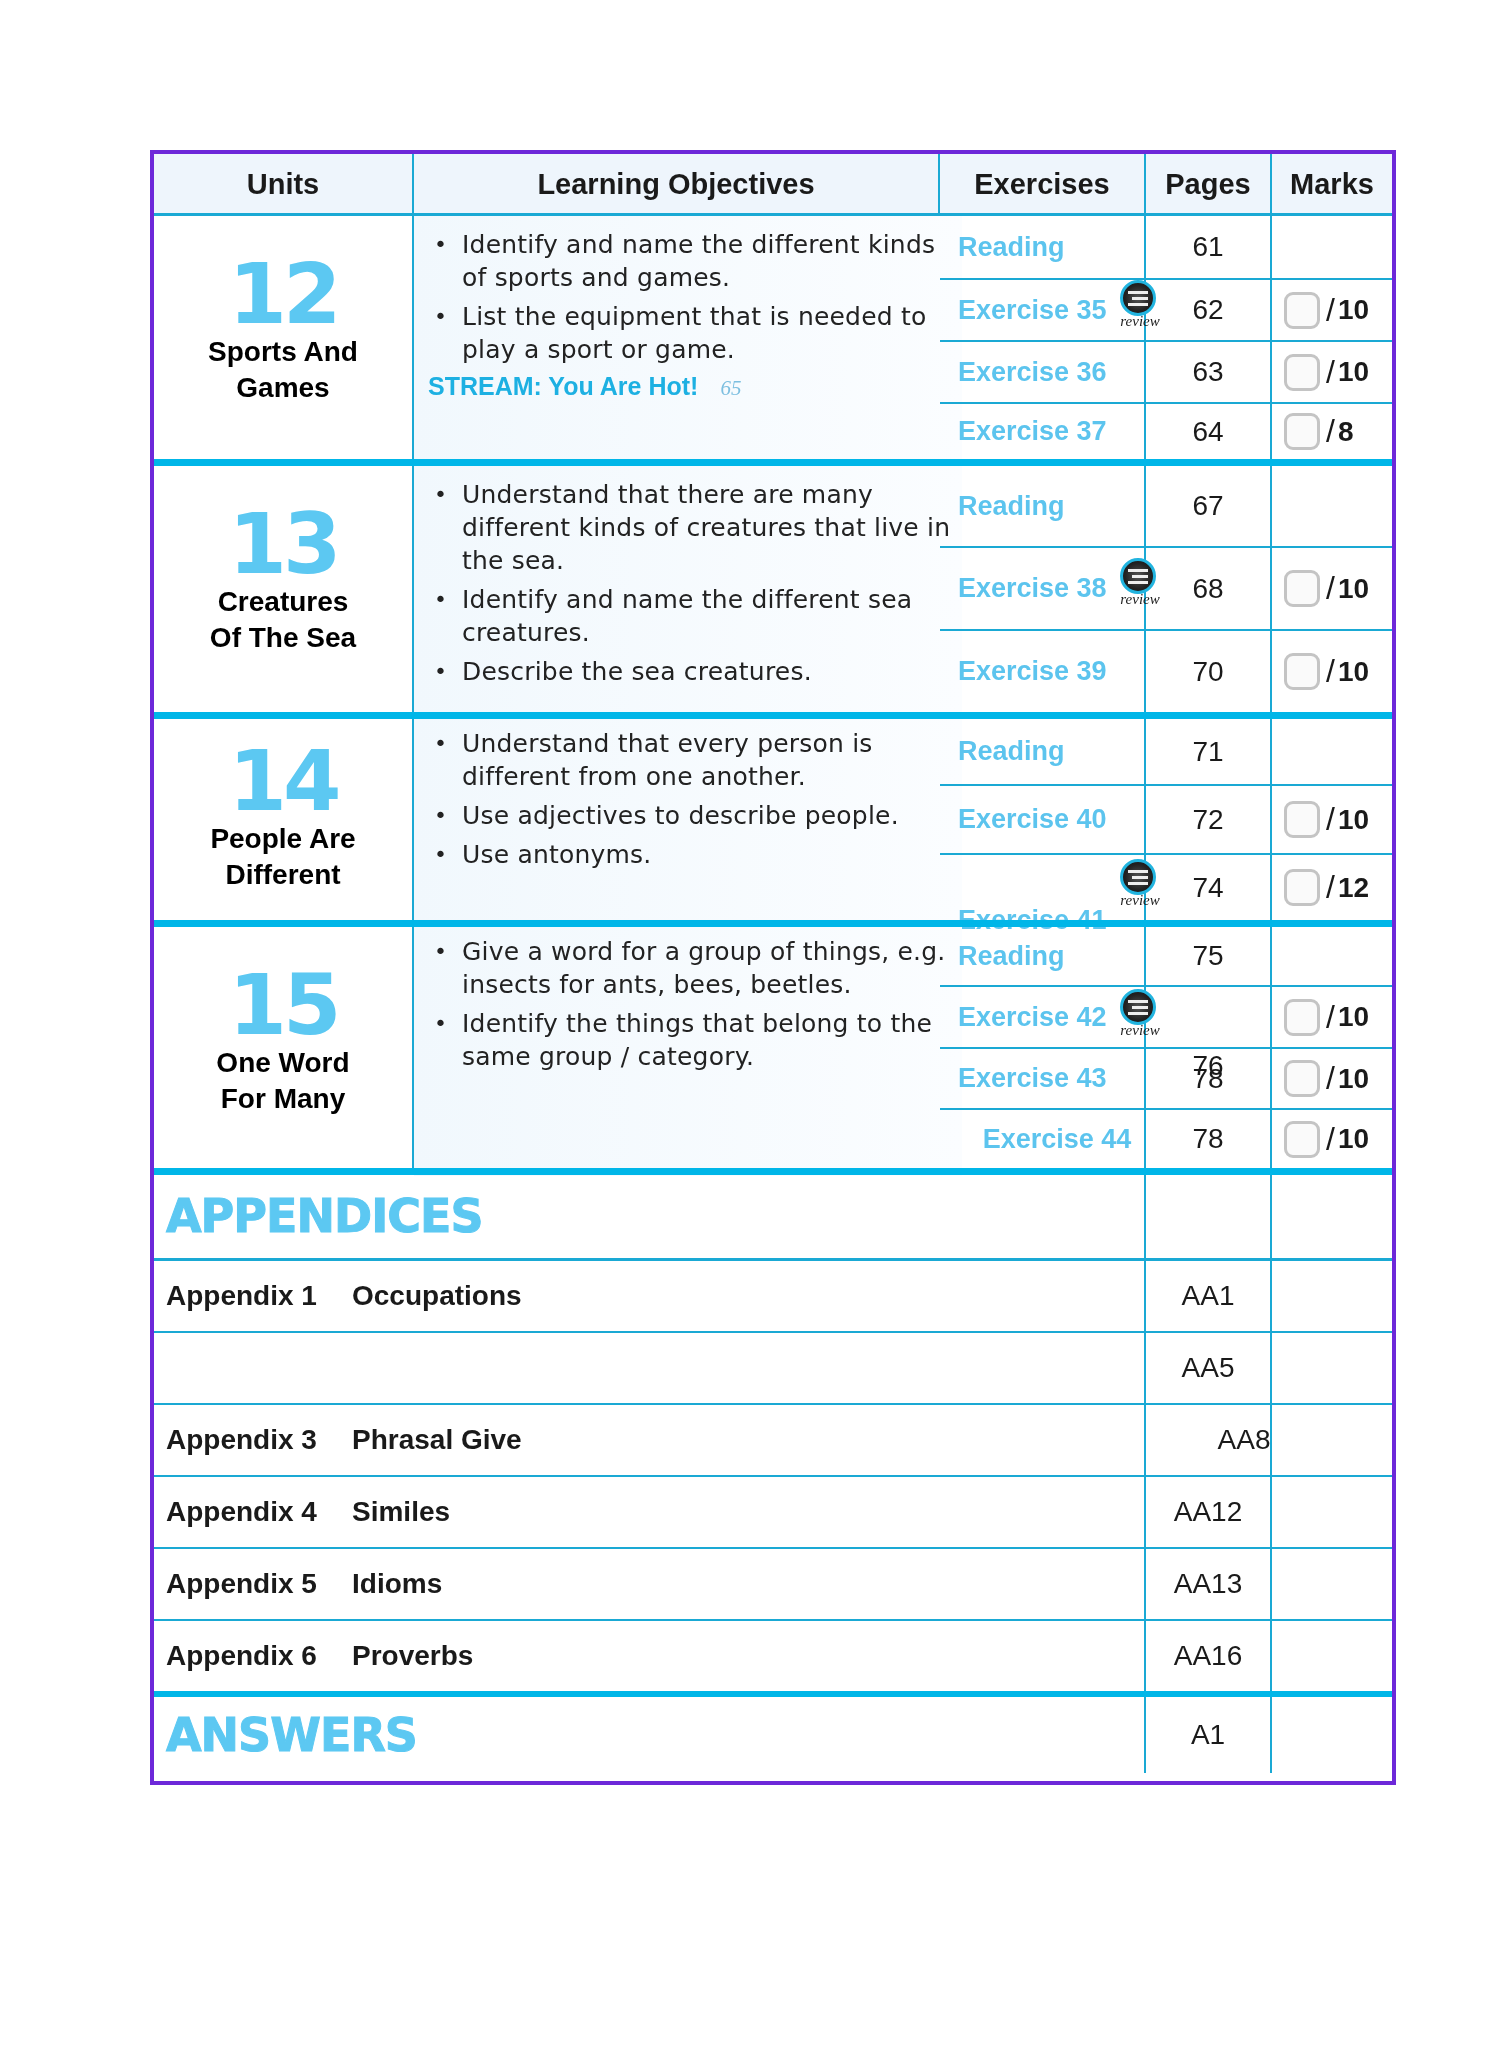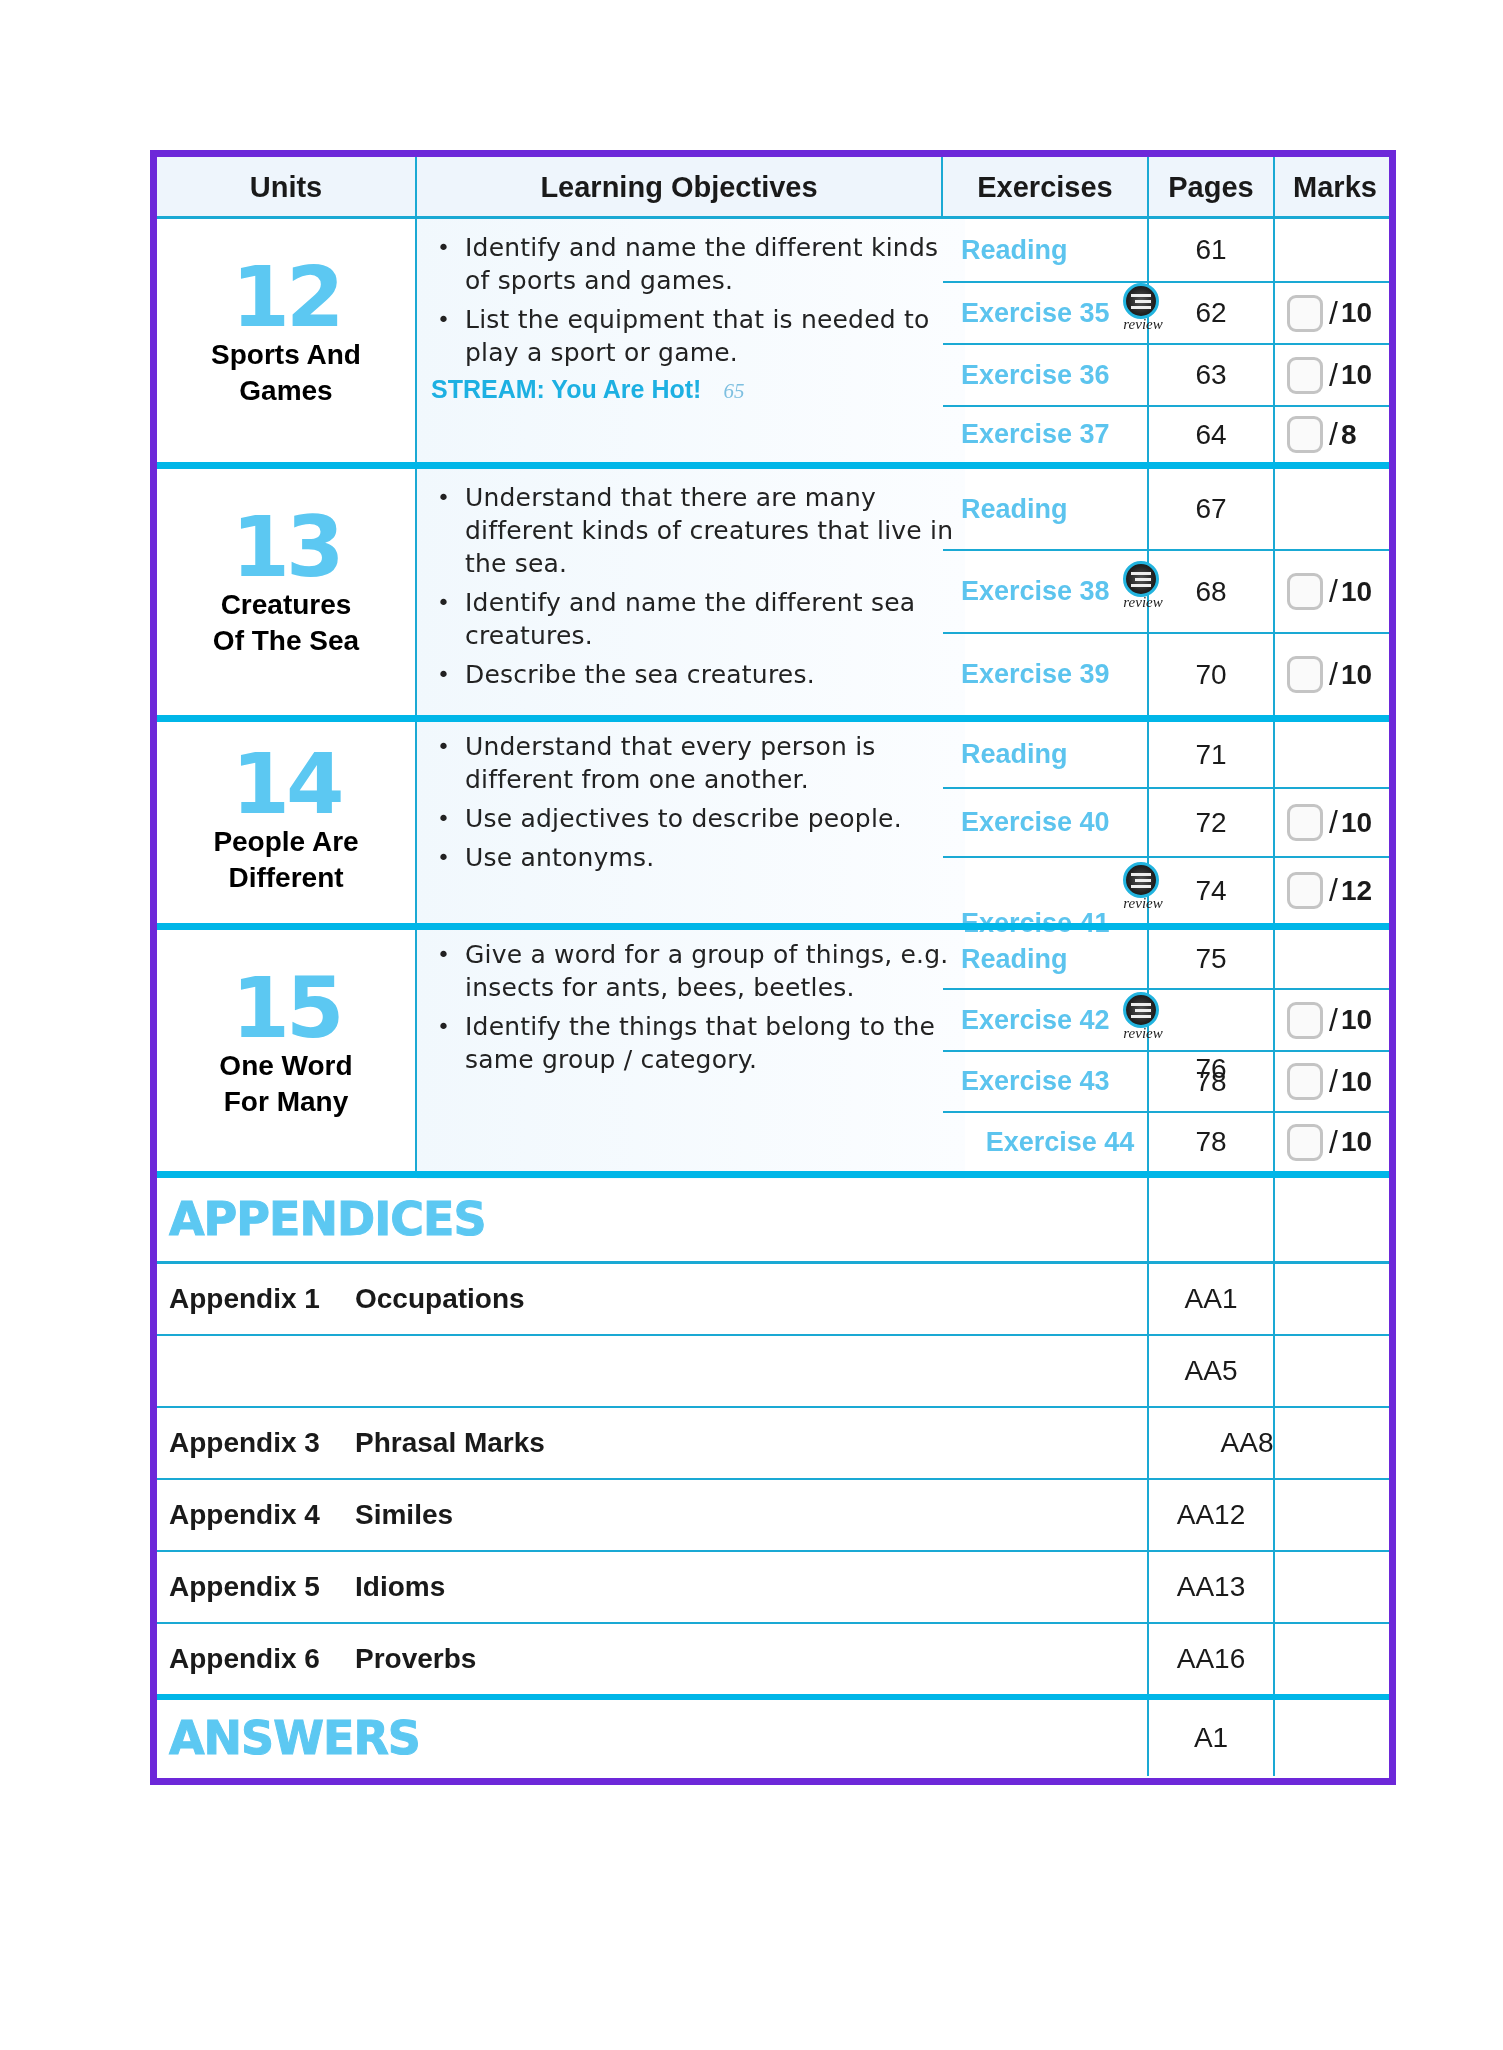--- a/index.html
+++ b/index.html
@@ -1,17 +1,17 @@
 <!DOCTYPE html>
 <html><head>
 <meta charset="utf-8">
 <style>
   html, body { margin:0; padding:0; }
   body { width:1503px; height:2050px; background:#ffffff; position:relative; font-family:"Liberation Sans", sans-serif; color:#1a1a1a; overflow:hidden; }
-  .frame { position:absolute; left:150px; top:150px; width:1246px; height:1635px; box-sizing:border-box; border:7px solid #6d28d9; background:#fff; }
+  .frame { position:absolute; left:150px; top:150px; width:1246px; height:1635px; box-sizing:border-box; border:4px solid #6d28d9; background:#fff; }
   .abs { position:absolute; box-sizing:border-box; }
   .hline { position:absolute; left:0; right:0; height:2px; background:#1aa9d4; }
   .hline.thick { height:7px; background:#00b6e8; }
   .vline { position:absolute; width:2px; background:#1aa9d4; }
   .header { position:absolute; left:0; top:0; right:0; height:60px; background:#eef5fc; }
   .hdr { position:absolute; top:0; height:60px; line-height:60px; text-align:center; font-weight:bold; font-size:29px; color:#1a1a1a; }
   .unit-cell { position:absolute; left:0; width:258px; text-align:center; background:#fff; }
   .unit-num { font-family:"DejaVu Sans", sans-serif; font-weight:bold; font-size:84px; line-height:80px; color:#5cc8f2; letter-spacing:-4px; }
   .unit-title { font-weight:bold; font-size:28px; line-height:36px; color:#000000; }
   .obj-cell { position:absolute; left:260px; width:524px; background:linear-gradient(90deg,#f1f8fd,#fbfdff); padding:12px 10px 0 14px; }
@@ -247,21 +247,21 @@
   </div>
   <div class="hline" style="top:1104px;height:3px;background:#1aa9d4;"></div>
 
   <div class="app-row" style="top:1107px;height:70px;line-height:70px;"><span class="num">Appendix 1</span><span>Occupations</span></div>
   <div class="pg-cell" style="top:1107px;height:70px;line-height:70px;">AA1</div>
   <div class="hline" style="top:1177px;"></div>
 
   <div class="pg-cell" style="top:1179px;height:70px;line-height:70px;">AA5</div>
   <div class="hline" style="top:1249px;"></div>
 
-  <div class="app-row" style="top:1251px;height:70px;line-height:70px;"><span class="num">Appendix 3</span><span>Phrasal Marks</span></div>
+  <div class="app-row" style="top:1251px;height:70px;line-height:70px;"><span class="num">Appendix 3</span><span>Phrasal Give</span></div>
   <div class="pg-cell" style="top:1251px;height:70px;line-height:70px;padding-left:36px;">AA8</div>
   <div class="hline" style="top:1321px;"></div>
 
   <div class="app-row" style="top:1323px;height:70px;line-height:70px;"><span class="num">Appendix 4</span><span>Similes</span></div>
   <div class="pg-cell" style="top:1323px;height:70px;line-height:70px;">AA12</div>
   <div class="hline" style="top:1393px;"></div>
 
   <div class="app-row" style="top:1395px;height:70px;line-height:70px;"><span class="num">Appendix 5</span><span>Idioms</span></div>
   <div class="pg-cell" style="top:1395px;height:70px;line-height:70px;">AA13</div>
   <div class="hline" style="top:1465px;"></div>

